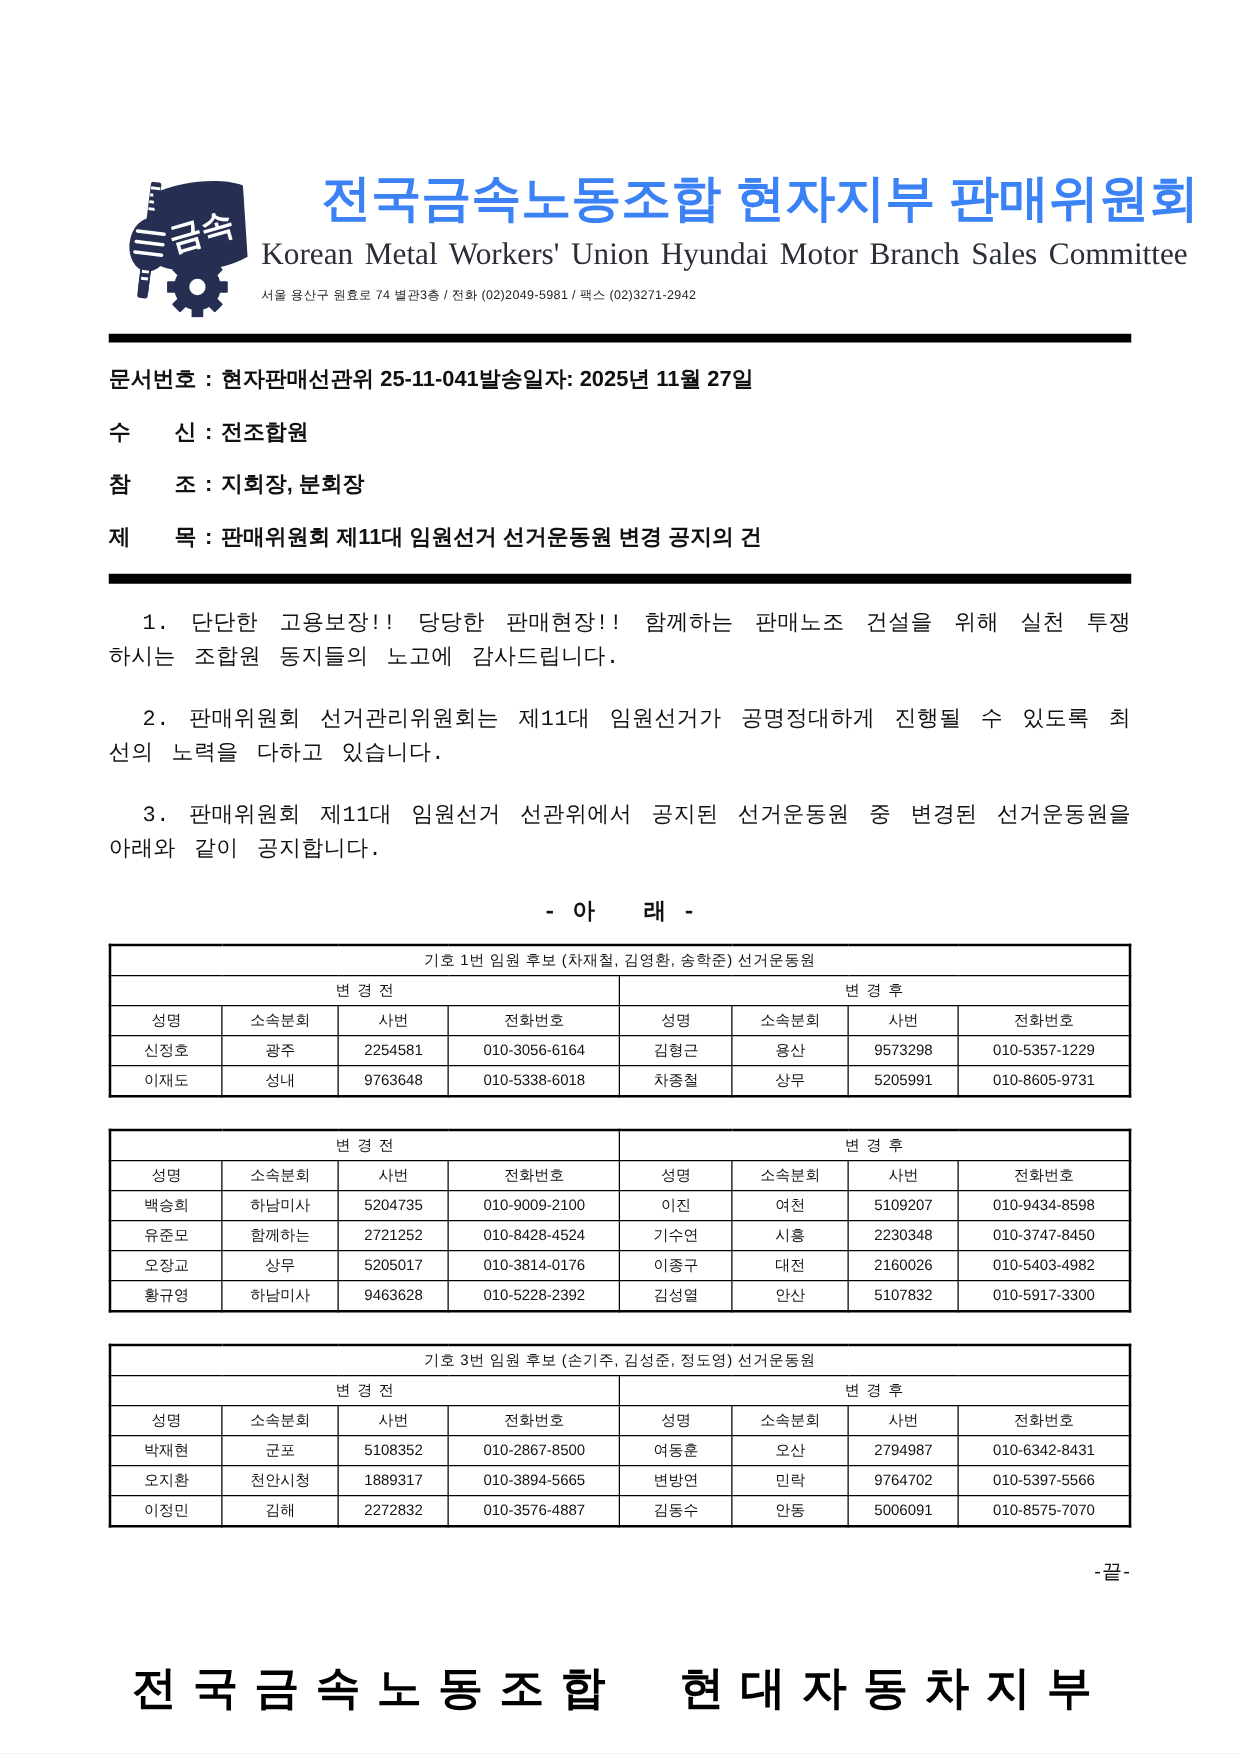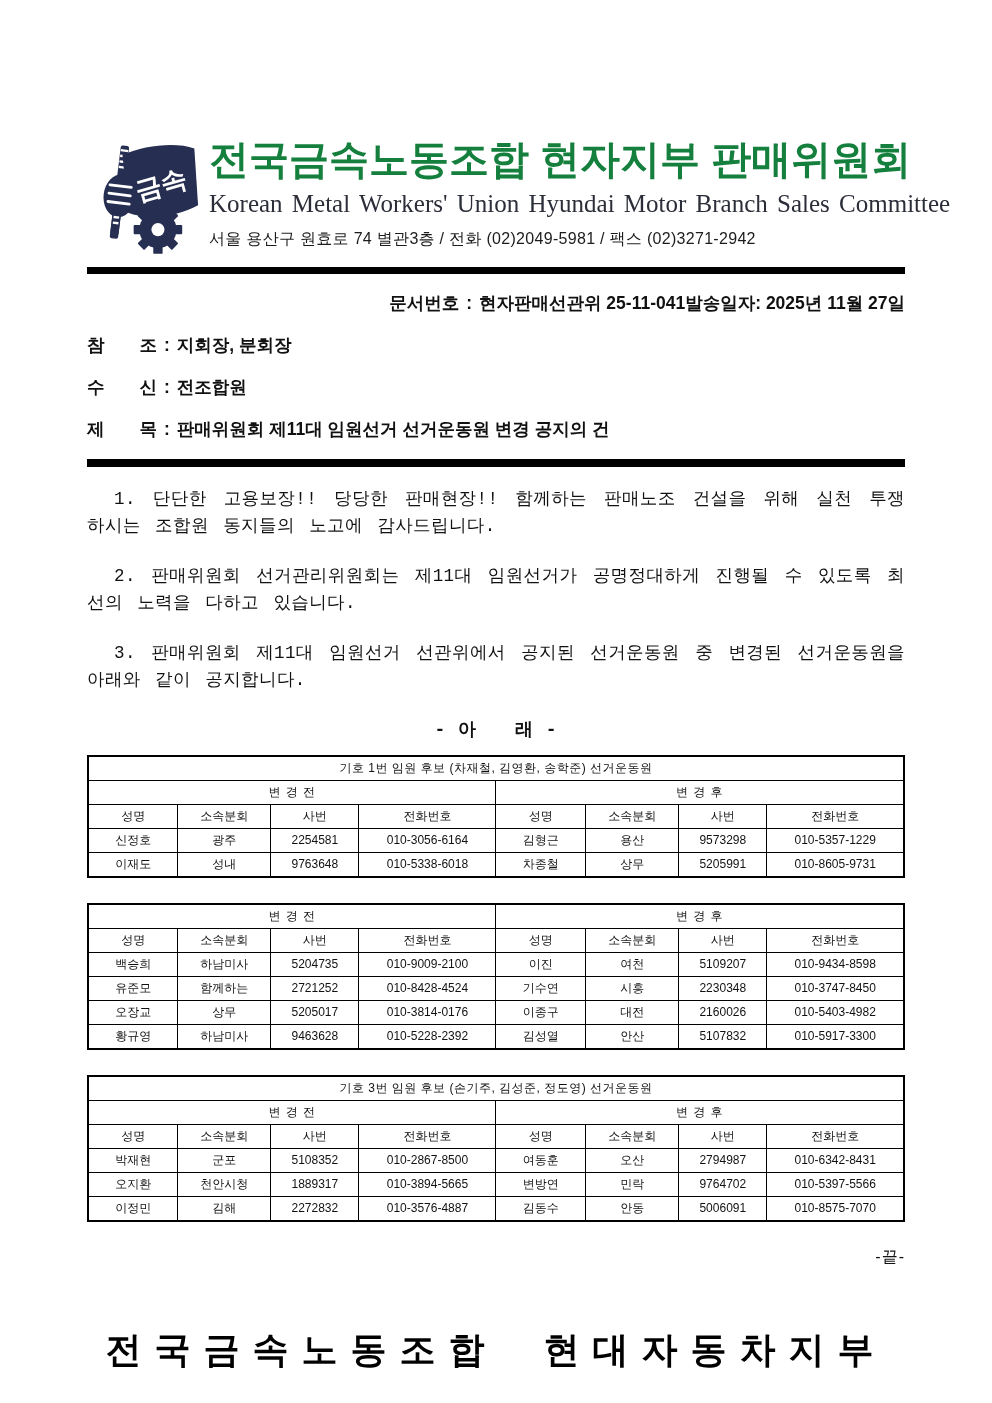--- a/index.html
+++ b/index.html
@@ -9,35 +9,35 @@
     margin:0 auto; overflow:hidden;
     font-family:"Liberation Sans","DejaVu Sans",sans-serif; color:#111;
   }
   .content { padding:0 87px; }
 
   
   .header { display:flex; align-items:flex-start; margin-top:138px; }
   .logo { width:112px; height:116px; flex:0 0 auto; }
   .head-text { margin-left:10px; flex:1; }
   .org-title {
-    font-size:40px; font-weight:800; color:#15803d; line-height:1.08;
-    letter-spacing:0px; white-space:nowrap;
+    font-size:40px; font-weight:800; color:#3b82f6; line-height:1.08;
+    letter-spacing:0px; white-space:nowrap;margin-left:48px;
   }
   .org-sub {
     font-family:"Liberation Serif","DejaVu Serif",serif;
     font-size:25px; color:#2b2e38; margin-top:9px; white-space:nowrap; word-spacing:3px;
   }
-  .org-addr { font-size:16px; color:#1c1c1c; margin-top:11px; white-space:nowrap; letter-spacing:0.3px; }
+  .org-addr { font-size:10px; color:#1c1c1c; margin-top:11px; white-space:nowrap; letter-spacing:0.3px; }
 
   .rule { height:7px; background:#000; margin-top:13px; }
   .rule2 { height:8px; background:#000; margin-top:7px; }
 
   
   .doc-info { margin-top:17px; font-size:17.5px; font-weight:bold; }
-  .doc-row { display:flex; justify-content:flex-end; line-height:24px; margin-bottom:18px;margin-top:15px; }
+  .doc-row { display:flex; justify-content:flex-start; line-height:24px; margin-bottom:18px;margin-top:15px; }
   .doc-row-plain { line-height:24px; margin-bottom:18px; }
   .colon { margin:0 7px; }
   .doc-label { display:inline-block; }
 
   
   .body-text { margin-top:19px; font-size:17.5px; line-height:27px;font-family:Liberation Mono, monospace; }
   .para { text-align:justify; text-indent:27px; margin-bottom:23px; word-spacing:3.5px; letter-spacing:0.4px; }
   .below-line { text-align:center; font-size:18px; font-weight:bold; white-space:pre; margin-top:10px; margin-bottom:11px; letter-spacing:1px; }
 
   
@@ -114,24 +114,24 @@
       <div class="doc-row">
         <span>
           <span class="doc-label">문서번호</span><span class="colon">:</span><span>현자판매선관위 25-11-041</span>
         </span>
         <span>
           <span>발송일자:</span>
           <span>2025년 11월 27일</span>
         </span>
       </div>
       <div class="doc-row-plain">
+        <span class="doc-label">수  신</span><span class="colon">:</span><span>전조합원</span>
+      </div>
+      <div class="doc-row-plain">
         <span class="doc-label">참  조</span><span class="colon">:</span><span>지회장, 분회장</span>
-      </div>
-      <div class="doc-row-plain">
-        <span class="doc-label">수  신</span><span class="colon">:</span><span>전조합원</span>
       </div>
       <div class="doc-row-plain">
         <span class="doc-label">제  목</span><span class="colon">:</span><span>판매위원회 제11대 임원선거 선거운동원 변경 공지의 건</span>
       </div>
     </div>
 
     <div class="rule2"></div>
 
     <div class="body-text">
       <p class="para">1. 단단한 고용보장!! 당당한 판매현장!! 함께하는 판매노조 건설을 위해 실천 투쟁 하시는 조합원 동지들의 노고에 감사드립니다.</p>

